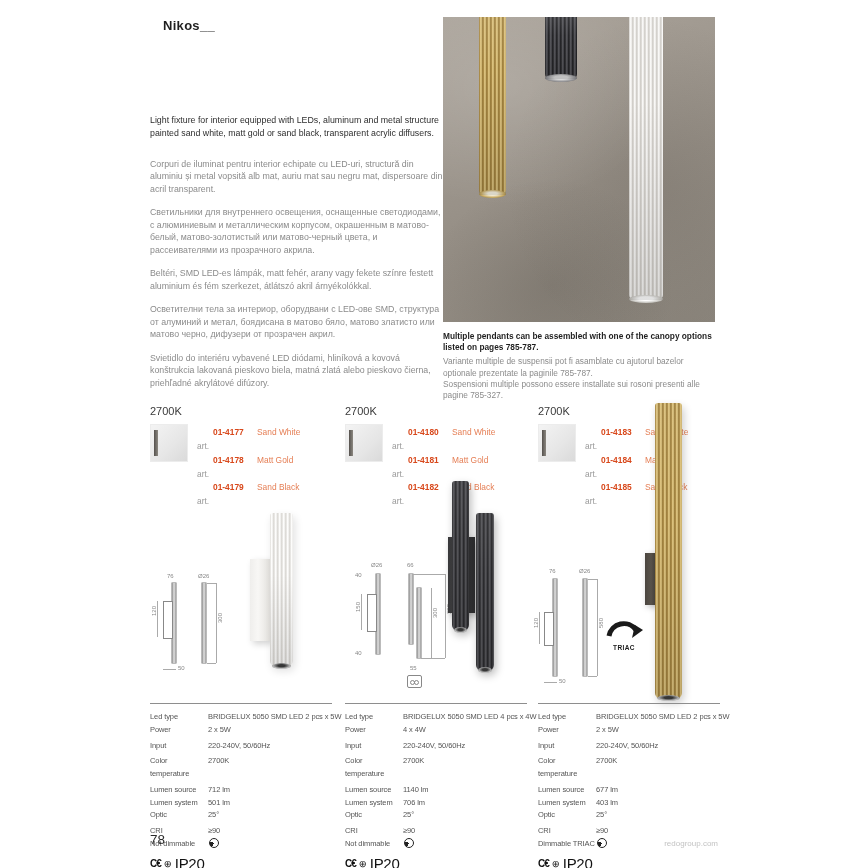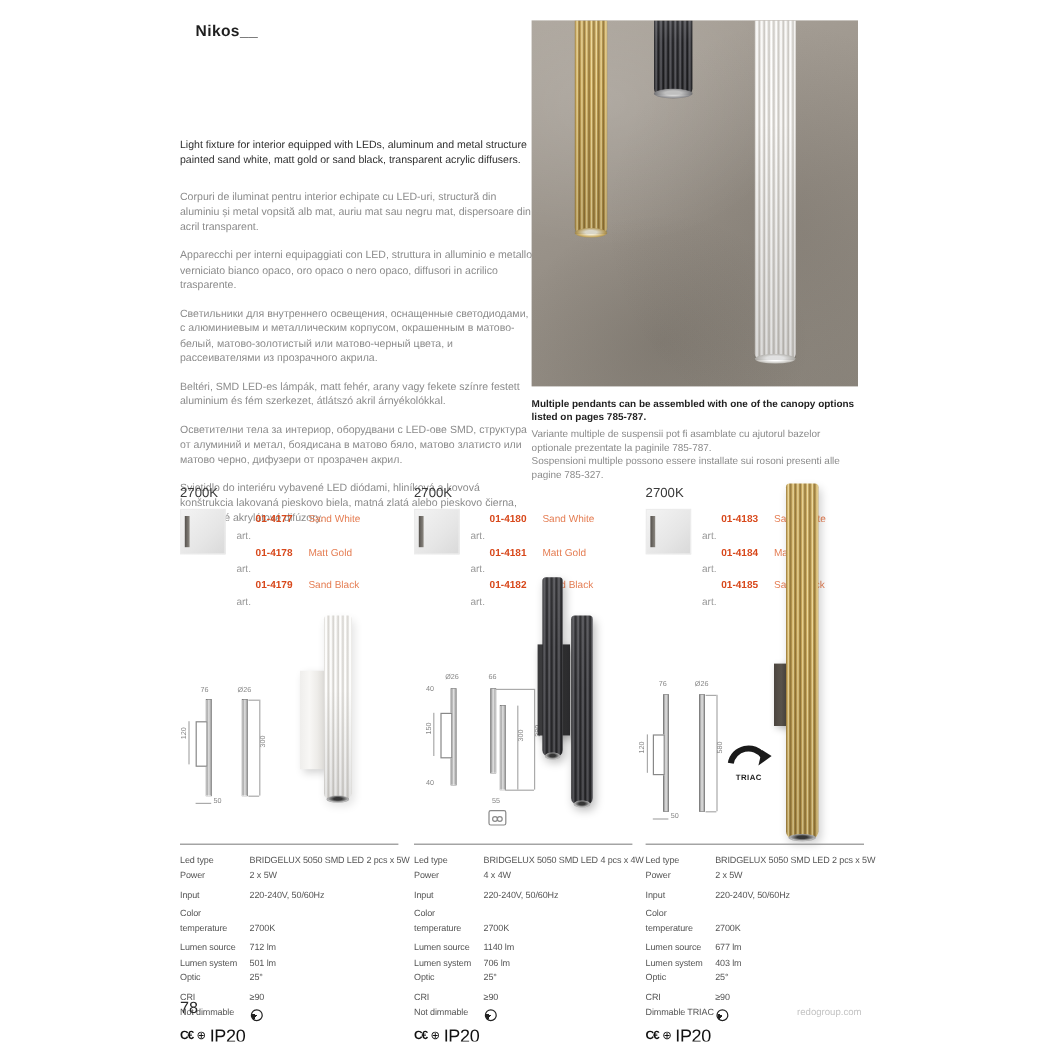--- a/index.html
+++ b/index.html
@@ -82,21 +82,21 @@
   .ptube{position:absolute;border-radius:3px 3px 6px 6px;}
   .ptube::after{content:"";position:absolute;inset:0;border-radius:inherit;background:linear-gradient(rgba(255,255,255,.05),rgba(0,0,0,0) 40%,rgba(0,0,0,.10));}
   .pt-white{background:repeating-linear-gradient(90deg,#d4d2ce 0px,#fbfaf8 1px,#ffffff 2px,#e3e1dd 3px,#d4d2ce 4px);box-shadow:2px 4px 8px rgba(0,0,0,.12);}
   .pt-black{background:repeating-linear-gradient(90deg,#242426 0px,#4e4e52 1px,#5c5c60 2px,#303034 3px,#242426 4px);box-shadow:2px 4px 8px rgba(0,0,0,.28);}
   .pt-gold{background:repeating-linear-gradient(90deg,#8f7338 0px,#c7a558 1px,#eedb9f 2px,#b08f45 3px,#8f7338 4px);box-shadow:2px 4px 8px rgba(0,0,0,.2);}
   .lens{position:absolute;left:2px;right:2px;bottom:-2px;height:6px;border-radius:50%;
     background:radial-gradient(ellipse at 50% 45%, #3c3c3c 25%, #bdbdbd 60%, #6d6d6d 100%);}
 
   
   .specs{position:absolute;left:0;top:298px;width:182px;border-top:1px solid #8e8e8e;padding-top:7px;}
-  .spec-row{display:flex;align-items:flex-end;font-size:7.5px;color:#555;line-height:1.7;letter-spacing:-.1px;}
+  .spec-row{display:flex;align-items:flex-start;font-size:7.5px;color:#555;line-height:1.7;letter-spacing:-.1px;}
   .spec-row.gap{margin-top:3px;}
   .spec-label{width:58px;flex:0 0 auto;}
   .spec-value{color:#555;white-space:nowrap;}
   .dim-icon{display:inline-block;width:8px;height:8px;border:1px solid #222;border-radius:50%;
     background:conic-gradient(from 210deg,#222 0 80deg,transparent 80deg);margin-left:1px;}
   .certs{display:flex;align-items:center;gap:3px;margin-top:4px;}
   .ce{font-size:10px;font-weight:bold;color:#111;letter-spacing:-1px;}
   .enec{font-size:9.5px;color:#111;}
   .ip{font-size:15px;font-weight:normal;color:#111;letter-spacing:-.3px;}
 
@@ -107,21 +107,20 @@
 </head>
 <body>
 
 <div class="page">
 
   <div class="brand">Nikos__</div>
 
   <div class="intro-en">Light fixture for interior equipped with LEDs, aluminum and metal structure painted sand white, matt gold or sand black, transparent acrylic diffusers.</div>
   <div class="paras">
     <p>Corpuri de iluminat pentru interior echipate cu LED-uri, structură din aluminiu și metal vopsită alb mat, auriu mat sau negru mat, dispersoare din acril transparent.</p>
-    <p>Apparecchi per interni equipaggiati con LED, struttura in alluminio e metallo verniciato bianco opaco, oro opaco o nero opaco, diffusori in acrilico trasparente.</p>
     <p>Светильники для внутреннего освещения, оснащенные светодиодами, с алюминиевым и металлическим корпусом, окрашенным в матово-белый, матово-золотистый или матово-черный цвета, и рассеивателями из прозрачного акрила.</p>
     <p>Beltéri, SMD LED-es lámpák, matt fehér, arany vagy fekete színre festett aluminium és fém szerkezet, átlátszó akril árnyékolókkal.</p>
     <p>Осветителни тела за интериор, оборудвани с LED-ове SMD, структура от алуминий и метал, боядисана в матово бяло, матово златисто или матово черно, дифузери от прозрачен акрил.</p>
     <p>Svietidlo do interiéru vybavené LED diódami, hliníková a kovová konštrukcia lakovaná pieskovo biela, matná zlatá alebo pieskovo čierna, priehľadné akrylátové difúzory.</p>
   </div>
 
   <div class="hero">
     <div class="tube tube-gold">
         <div class="cap cap-gold"></div>
       </div>

